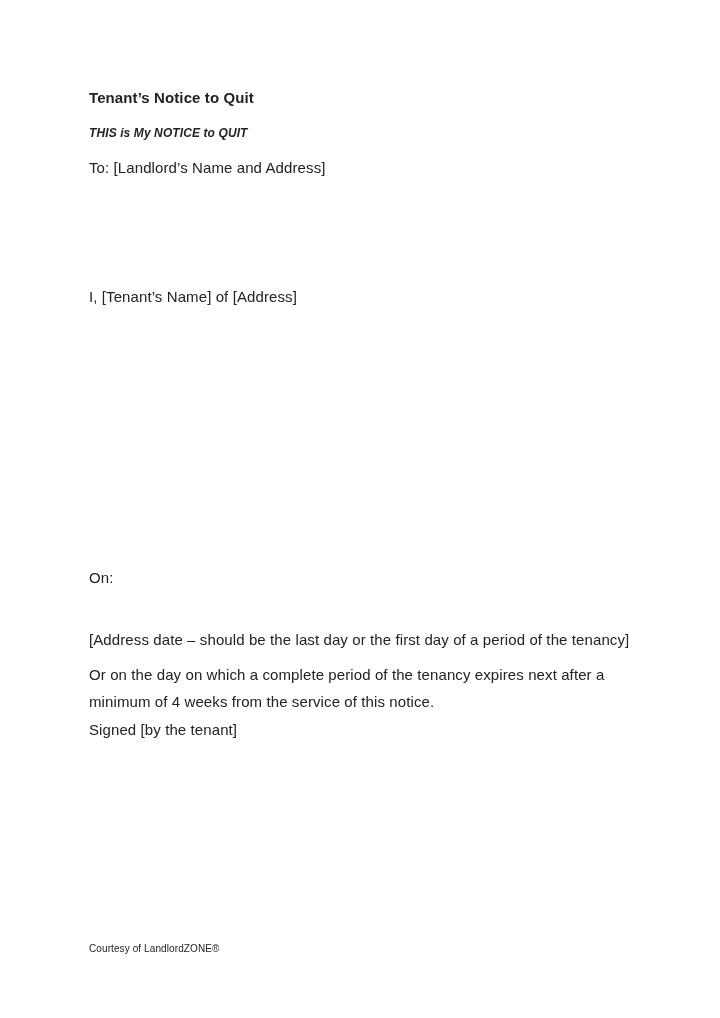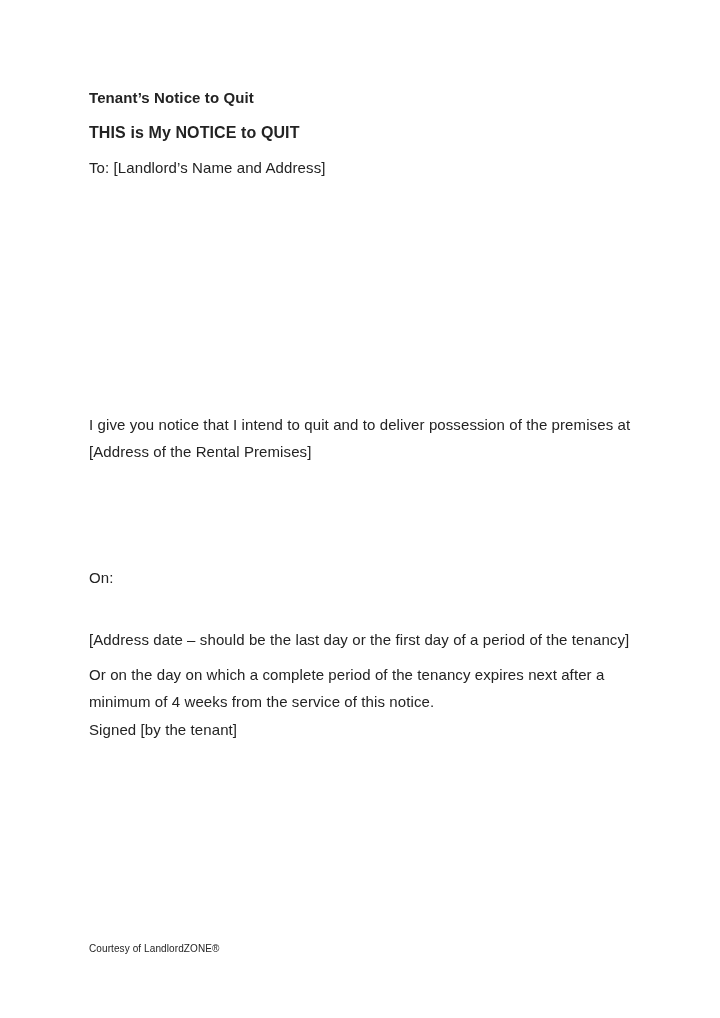--- a/index.html
+++ b/index.html
@@ -24,42 +24,43 @@
     font-size: 15px;
     line-height: 27px;
     letter-spacing: 0.1px;
   }
   .title {
     font-size: 15px;
     font-weight: bold;
     line-height: 20px;
   }
   .subtitle {
-    font-size: 16px;
+    font-size: 12px;
     font-weight: bold;
     line-height: 20px;
+    font-style: italic;
   }
   .footer-text {
     font-size: 10px;
     line-height: 16px;
   }
 </style>
 </head>
 <body>
 
 <div class="page">
 
   <div class="block title" style="top: 88px;">Tenant’s Notice to Quit</div>
 
   <div class="block subtitle" style="top: 123px;">THIS is My NOTICE to QUIT</div>
 
   <div class="block" style="top: 154px;">To: [Landlord’s Name and Address]</div>
 
+  <div class="block" style="top: 283px;">I, [Tenant’s Name] of [Address]</div>
 
-  <div class="block" style="top: 411px;">I give you notice that I intend to quit and to deliver possession of the premises at [Address of the Rental Premises]</div>
 
   <div class="block" style="top: 564px;">On:</div>
 
   <div class="block" style="top: 626px;">[Address date – should be the last day or the first day of a period of the tenancy]</div>
 
   <div class="block" style="top: 661px;">Or on the day on which a complete period of the tenancy expires next after a minimum of 4 weeks from the service of this notice.</div>
 
   <div class="block" style="top: 716px;">Signed [by the tenant]</div>
 
 

